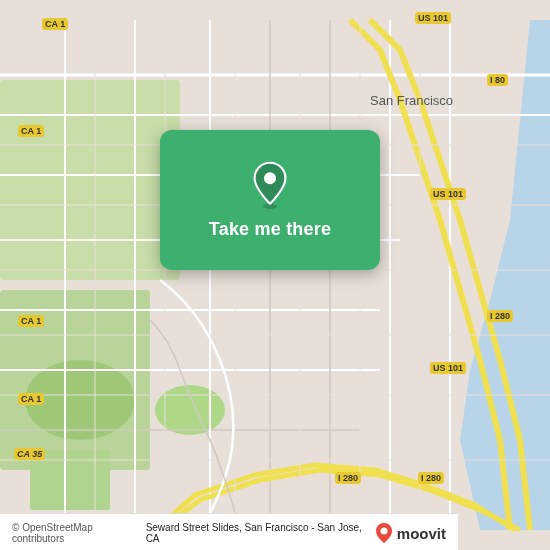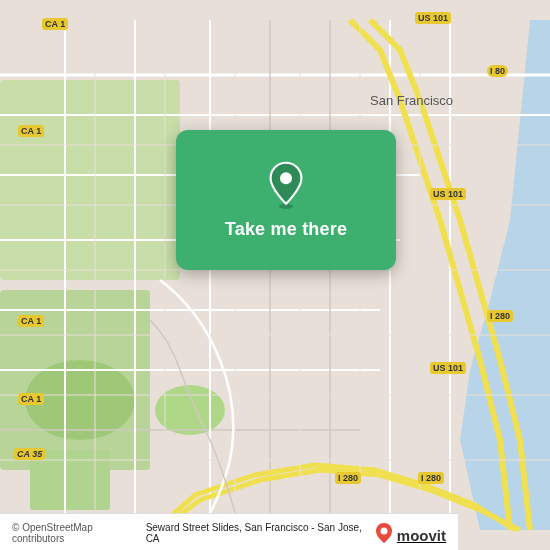--- a/index.html
+++ b/index.html
@@ -35,21 +35,20 @@
       height: 140px;
       background-color: #3daf6e;
       border-radius: 12px;
       display: flex;
       flex-direction: column;
       align-items: center;
       justify-content: center;
       box-shadow: 0 4px 16px rgba(0,0,0,0.3);
       cursor: pointer;
       z-index: 10;
-      margin-left: 16px;
     }
 
     #popup-card .pin-icon {
       width: 48px;
       height: 48px;
       margin-bottom: 10px;
     }
 
     #popup-card .take-me-label {
       color: #fff;
@@ -79,23 +78,22 @@
     }
 
     #bottom-bar .bottom-text {
       font-size: 10px;
       color: #222;
       font-weight: 500;
     }
 
     #bottom-bar .moovit-logo {
       display: flex;
-      align-items: flex-end;
+      align-items: center;
       gap: 4px;
-      text-decoration: underline;
     }
 
     #bottom-bar .moovit-logo .moovit-pin {
       width: 18px;
       height: 22px;
     }
 
     #bottom-bar .moovit-text {
       font-size: 15px;
       font-weight: 700;
@@ -174,21 +172,21 @@
   </svg>
 
   <div class="road-label" style="left:42px; top:18px; background:#e8c830;">CA 1</div>
   <div class="road-label" style="left:18px; top:125px; background:#e8c830;">CA 1</div>
   <div class="road-label" style="left:18px; top:315px; background:#e8c830;">CA 1</div>
   <div class="road-label" style="left:18px; top:393px; background:#e8c830;">CA 1</div>
   <div class="road-label" style="left:14px; top:448px; background:#e8c830;font-style:italic;">CA 35</div>
   <div class="road-label" style="left:415px; top:12px; background:#e8c830;">US 101</div>
   <div class="road-label" style="left:430px; top:188px; background:#e8c830;">US 101</div>
   <div class="road-label" style="left:430px; top:362px; background:#e8c830;">US 101</div>
-  <div class="road-label" style="left:487px; top:65px; background:#e8c830;border-radius:6px;">I 80</div>
+  <div class="road-label" style="left:487px; top:74px; background:#e8c830;">I 80</div>
   <div class="road-label" style="left:487px; top:310px; background:#e8c830;">I 280</div>
   <div class="road-label" style="left:335px; top:472px; background:#e8c830;">I 280</div>
   <div class="road-label" style="left:418px; top:472px; background:#e8c830;">I 280</div>
   <div class="road-label" style="left:330px; top:148px; background:#e8c830;">US 101</div>
 
   <div id="popup-card">
 
     <svg class="pin-icon" viewBox="0 0 48 56" xmlns="http://www.w3.org/2000/svg">
       <ellipse cx="24" cy="53" rx="8" ry="3" fill="rgba(0,0,0,0.2)"></ellipse>
       <path d="M24 2 C14 2 6 10 6 20 C6 32 24 50 24 50 C24 50 42 32 42 20 C42 10 34 2 24 2 Z" fill="#2e8b57" stroke="#ffffff" stroke-width="2.5"></path>

